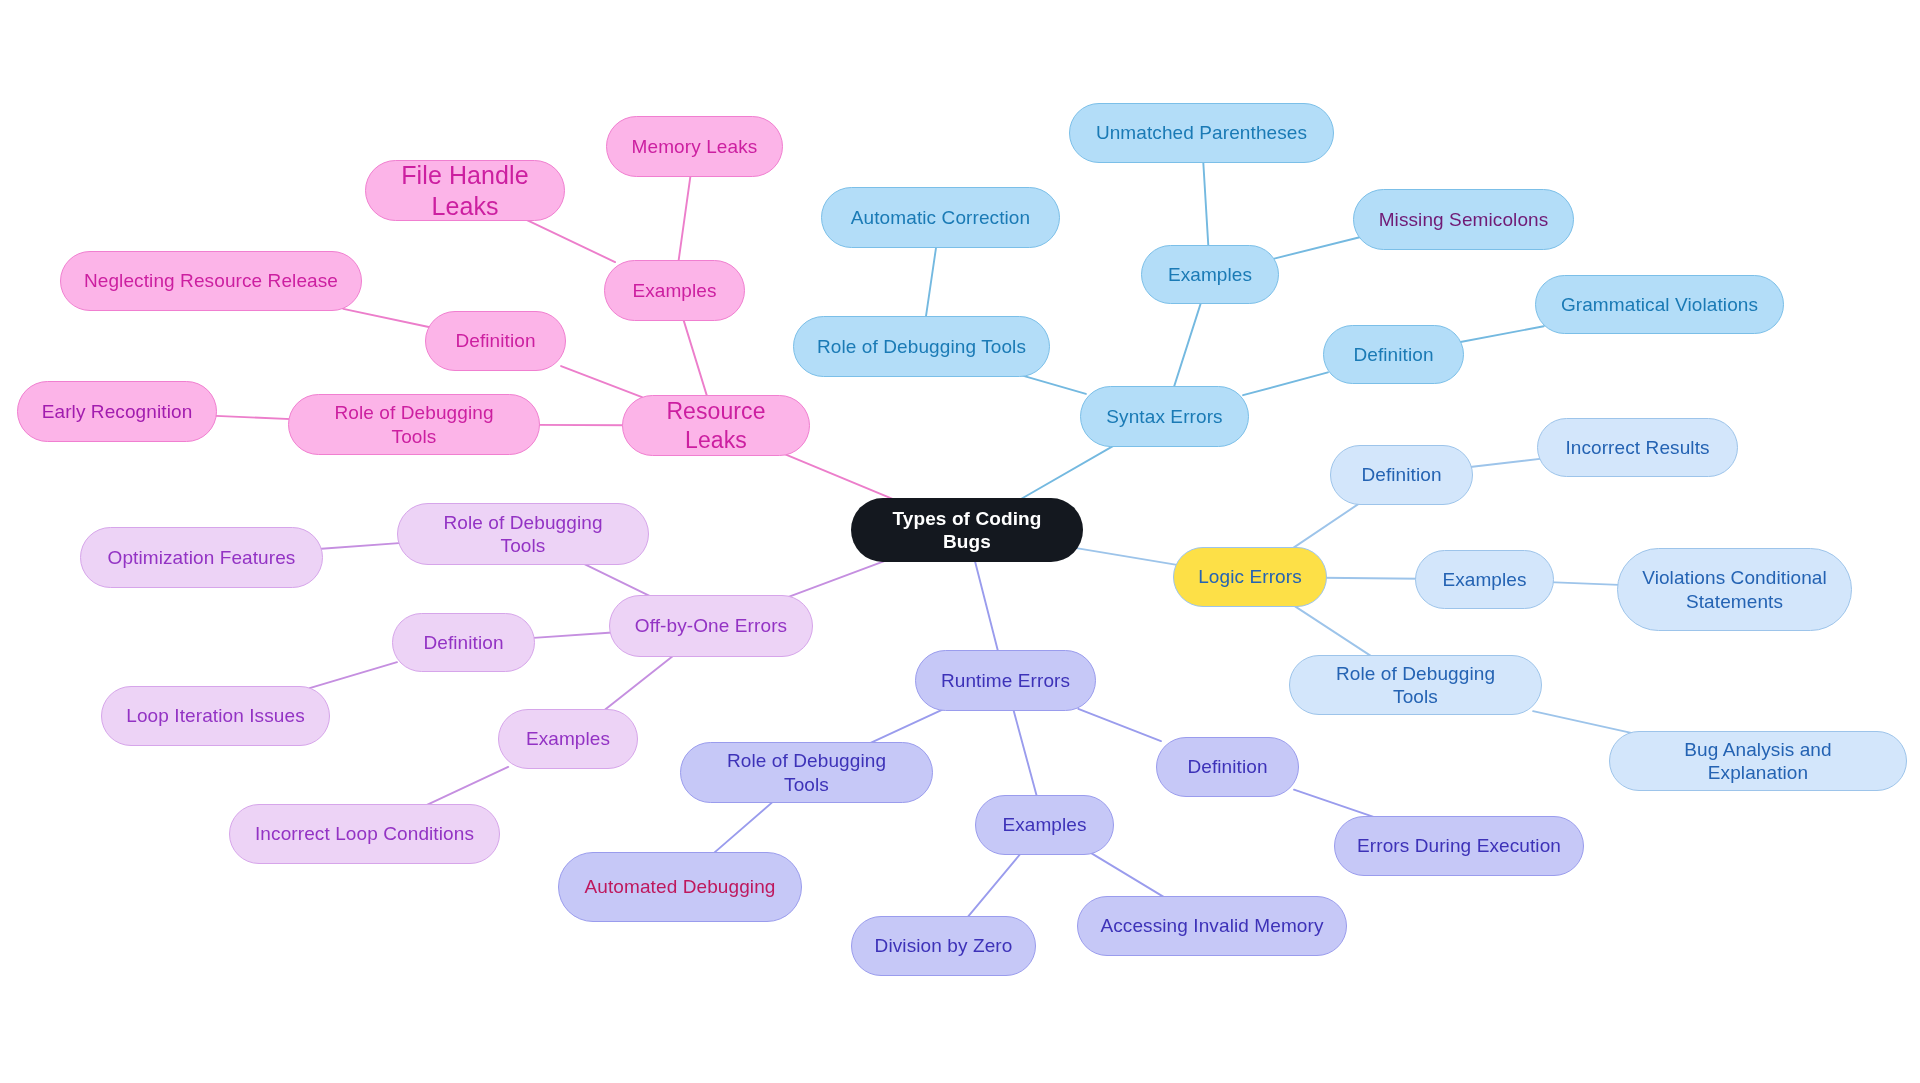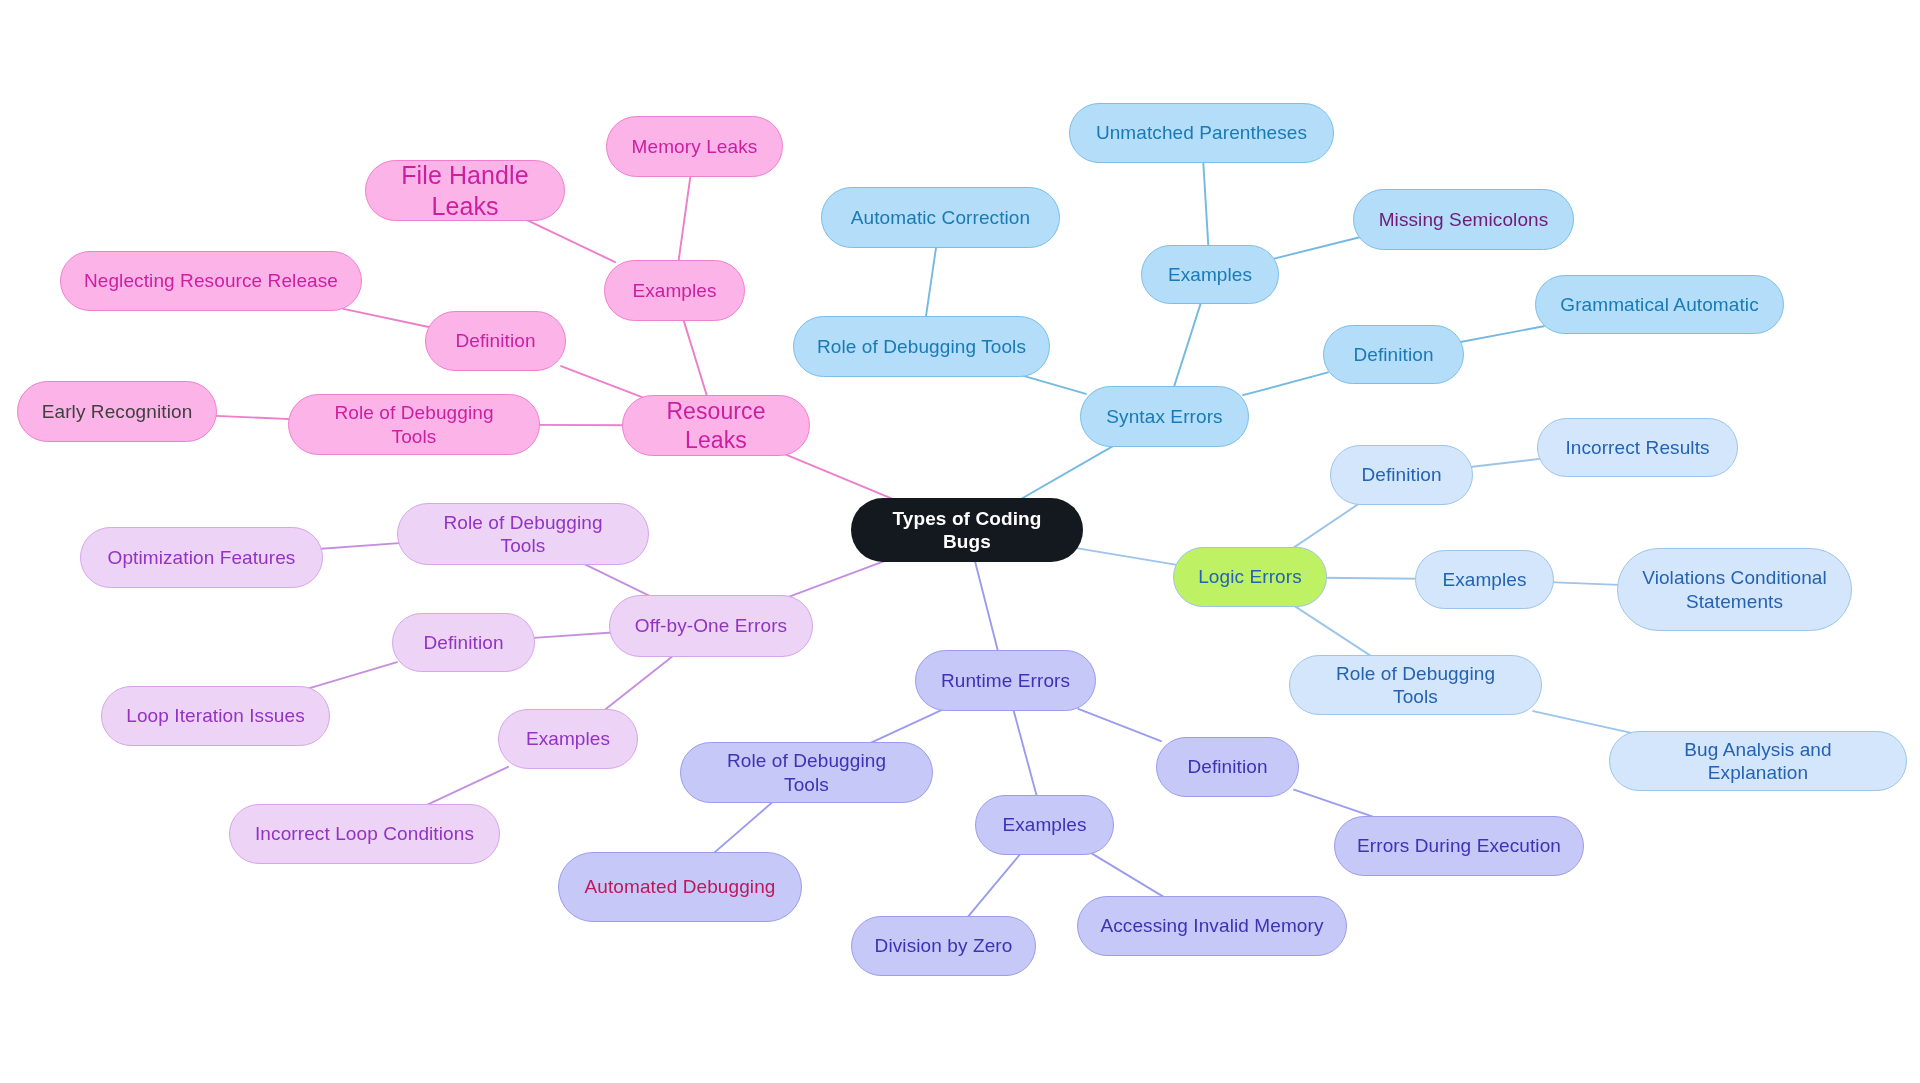--- a/index.html
+++ b/index.html
@@ -88,24 +88,24 @@
       <line x1="628.6" y1="425.2" x2="531.2" y2="424.9" stroke="#ec7ecb" stroke-width="1.9" stroke-linecap="round"></line>
       <line x1="296.8" y1="419.4" x2="210.0" y2="415.6" stroke="#ec7ecb" stroke-width="1.9" stroke-linecap="round"></line>
     </svg>
   <div id="nodes">
       <div class="node root" style="left: 851px; top: 498px; width: 232px; height: 64px; font-size: 19px; background: rgb(20, 24, 31); color: rgb(255, 255, 255); border-color: rgb(20, 24, 31);"><span>Types of Coding Bugs</span></div>
       <div class="node" style="left: 1080px; top: 386px; width: 169px; height: 61px; font-size: 19px; background: rgb(179, 221, 248); color: rgb(26, 122, 181); border-color: rgb(123, 191, 232);"><span>Syntax Errors</span></div>
       <div class="node" style="left: 1141px; top: 245px; width: 138px; height: 59px; font-size: 19px; background: rgb(179, 221, 248); color: rgb(26, 122, 181); border-color: rgb(123, 191, 232);"><span>Examples</span></div>
       <div class="node" style="left: 1069px; top: 103px; width: 265px; height: 60px; font-size: 19px; background: rgb(179, 221, 248); color: rgb(26, 122, 181); border-color: rgb(123, 191, 232);"><span>Unmatched Parentheses</span></div>
       <div class="node" style="left: 1353px; top: 181px; width: 221px; height: 61px; font-size: 19px; background: rgb(179, 221, 248); color: #701a75; border-color: rgb(123, 191, 232); margin-top: 8px;"><span>Missing Semicolons</span></div>
       <div class="node" style="left: 1323px; top: 325px; width: 141px; height: 59px; font-size: 19px; background: rgb(179, 221, 248); color: rgb(26, 122, 181); border-color: rgb(123, 191, 232);"><span>Definition</span></div>
-      <div class="node" style="left: 1535px; top: 275px; width: 249px; height: 59px; font-size: 19px; background: rgb(179, 221, 248); color: rgb(26, 122, 181); border-color: rgb(123, 191, 232);"><span>Grammatical Automatic</span></div>
+      <div class="node" style="left: 1535px; top: 275px; width: 249px; height: 59px; font-size: 19px; background: rgb(179, 221, 248); color: rgb(26, 122, 181); border-color: rgb(123, 191, 232);"><span>Grammatical Violations</span></div>
       <div class="node" style="left: 793px; top: 316px; width: 257px; height: 61px; font-size: 19px; background: rgb(179, 221, 248); color: rgb(26, 122, 181); border-color: rgb(123, 191, 232);"><span>Role of Debugging Tools</span></div>
       <div class="node" style="left: 821px; top: 187px; width: 239px; height: 61px; font-size: 19px; background: rgb(179, 221, 248); color: rgb(26, 122, 181); border-color: rgb(123, 191, 232);"><span>Automatic Correction</span></div>
-      <div class="node" style="left: 1173px; top: 547px; width: 154px; height: 60px; font-size: 19px; background: #bef264; color: rgb(36, 99, 179); border-color: rgb(157, 196, 234);"><span>Logic Errors</span></div>
+      <div class="node" style="left: 1173px; top: 547px; width: 154px; height: 60px; font-size: 19px; background: #fde047; color: rgb(36, 99, 179); border-color: rgb(157, 196, 234);"><span>Logic Errors</span></div>
       <div class="node" style="left: 1330px; top: 445px; width: 143px; height: 60px; font-size: 19px; background: rgb(211, 230, 251); color: rgb(36, 99, 179); border-color: rgb(157, 196, 234);"><span>Definition</span></div>
       <div class="node" style="left: 1537px; top: 418px; width: 201px; height: 59px; font-size: 19px; background: rgb(211, 230, 251); color: rgb(36, 99, 179); border-color: rgb(157, 196, 234);"><span>Incorrect Results</span></div>
       <div class="node" style="left: 1415px; top: 550px; width: 139px; height: 59px; font-size: 19px; background: rgb(211, 230, 251); color: rgb(36, 99, 179); border-color: rgb(157, 196, 234);"><span>Examples</span></div>
       <div class="node" style="left: 1617px; top: 548px; width: 235px; height: 83px; font-size: 19px; background: rgb(211, 230, 251); color: rgb(36, 99, 179); border-color: rgb(157, 196, 234);"><span>Violations Conditional Statements</span></div>
       <div class="node" style="left: 1289px; top: 655px; width: 253px; height: 60px; font-size: 19px; background: rgb(211, 230, 251); color: rgb(36, 99, 179); border-color: rgb(157, 196, 234);"><span>Role of Debugging Tools</span></div>
       <div class="node" style="left: 1609px; top: 731px; width: 298px; height: 60px; font-size: 19px; background: rgb(211, 230, 251); color: rgb(36, 99, 179); border-color: rgb(157, 196, 234);"><span>Bug Analysis and Explanation</span></div>
       <div class="node" style="left: 915px; top: 650px; width: 181px; height: 61px; font-size: 19px; background: rgb(198, 200, 247); color: rgb(61, 50, 184); border-color: rgb(154, 156, 237);"><span>Runtime Errors</span></div>
       <div class="node" style="left: 1156px; top: 737px; width: 143px; height: 60px; font-size: 19px; background: rgb(198, 200, 247); color: rgb(61, 50, 184); border-color: rgb(154, 156, 237);"><span>Definition</span></div>
       <div class="node" style="left: 1334px; top: 816px; width: 250px; height: 60px; font-size: 19px; background: rgb(198, 200, 247); color: rgb(61, 50, 184); border-color: rgb(154, 156, 237);"><span>Errors During Execution</span></div>
       <div class="node" style="left: 975px; top: 795px; width: 139px; height: 60px; font-size: 19px; background: rgb(198, 200, 247); color: rgb(61, 50, 184); border-color: rgb(154, 156, 237);"><span>Examples</span></div>
@@ -120,15 +120,15 @@
       <div class="node" style="left: 229px; top: 804px; width: 271px; height: 60px; font-size: 19px; background: rgb(237, 211, 246); color: rgb(147, 51, 196); border-color: rgb(214, 165, 234); justify-content: center;"><span>Incorrect Loop Conditions</span></div>
       <div class="node" style="left: 397px; top: 503px; width: 252px; height: 62px; font-size: 19px; background: rgb(237, 211, 246); color: rgb(147, 51, 196); border-color: rgb(214, 165, 234);"><span>Role of Debugging Tools</span></div>
       <div class="node" style="left: 80px; top: 527px; width: 243px; height: 61px; font-size: 19px; background: rgb(237, 211, 246); color: rgb(147, 51, 196); border-color: rgb(214, 165, 234);"><span>Optimization Features</span></div>
       <div class="node" style="left: 622px; top: 395px; width: 188px; height: 61px; font-size: 23px; background: rgb(252, 180, 232); color: rgb(204, 31, 160); border-color: rgb(240, 127, 208);"><span>Resource Leaks</span></div>
       <div class="node" style="left: 425px; top: 311px; width: 141px; height: 60px; font-size: 19px; background: rgb(252, 180, 232); color: rgb(204, 31, 160); border-color: rgb(240, 127, 208);"><span>Definition</span></div>
       <div class="node" style="left: 60px; top: 251px; width: 302px; height: 60px; font-size: 19px; background: rgb(252, 180, 232); color: rgb(204, 31, 160); border-color: rgb(240, 127, 208);"><span>Neglecting Resource Release</span></div>
       <div class="node" style="left: 604px; top: 260px; width: 141px; height: 61px; font-size: 19px; background: rgb(252, 180, 232); color: rgb(204, 31, 160); border-color: rgb(240, 127, 208);"><span>Examples</span></div>
       <div class="node" style="left: 606px; top: 116px; width: 177px; height: 61px; font-size: 19px; background: rgb(252, 180, 232); color: rgb(204, 31, 160); border-color: rgb(240, 127, 208);"><span>Memory Leaks</span></div>
       <div class="node" style="left: 365px; top: 160px; width: 200px; height: 61px; font-size: 25px; background: rgb(252, 180, 232); color: rgb(204, 31, 160); border-color: rgb(240, 127, 208);"><span>File Handle Leaks</span></div>
       <div class="node" style="left: 288px; top: 394px; width: 252px; height: 61px; font-size: 19px; background: rgb(252, 180, 232); color: rgb(204, 31, 160); border-color: rgb(240, 127, 208);"><span>Role of Debugging Tools</span></div>
-      <div class="node" style="left: 17px; top: 381px; width: 200px; height: 61px; font-size: 19px; background: rgb(252, 180, 232); color: #404040; border-color: rgb(240, 127, 208); align-items: center;"><span>Early Recognition</span></div>
+      <div class="node" style="left: 17px; top: 381px; width: 200px; height: 61px; font-size: 19px; background: rgb(252, 180, 232); color: #a21caf; border-color: rgb(240, 127, 208); align-items: center;"><span>Early Recognition</span></div>
     </div>
 </div>
 
 </body></html>

